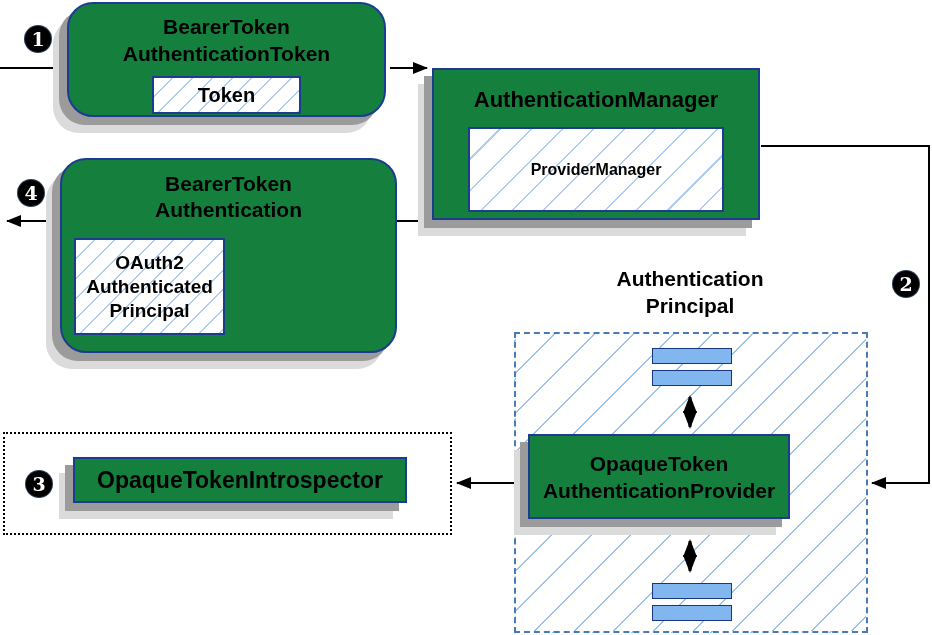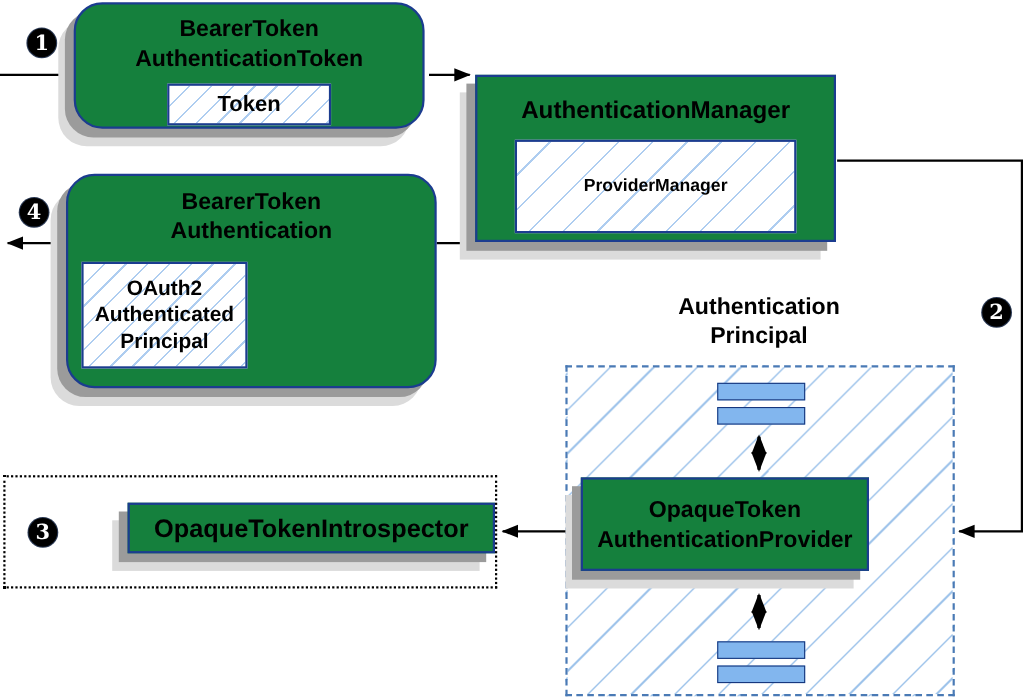--- a/index.html
+++ b/index.html
@@ -123,17 +123,17 @@
   <div class="abs node blue-node shadow center-flex" style="left:528px;top:434px;width:262px;height:85px;">
     <div class="ttl" style="font-size:21px;line-height:27px;">
       <div>OpaqueToken</div>
       <div>AuthenticationProvider</div>
     </div>
   </div>
 
   <div class="bar" style="top:583px;"></div>
   <div class="bar" style="top:605px;"></div>
 
-  <div class="abs node blue-node shadow center-flex" style="left:73px;top:457px;width:334px;height:46px;margin-left:43px;">
+  <div class="abs node blue-node shadow center-flex" style="left:73px;top:457px;width:334px;height:46px;">
     <span class="ttl" style="font-size:23px;">OpaqueTokenIntrospector</span>
   </div>
 
 </div>
 
 </body></html>

